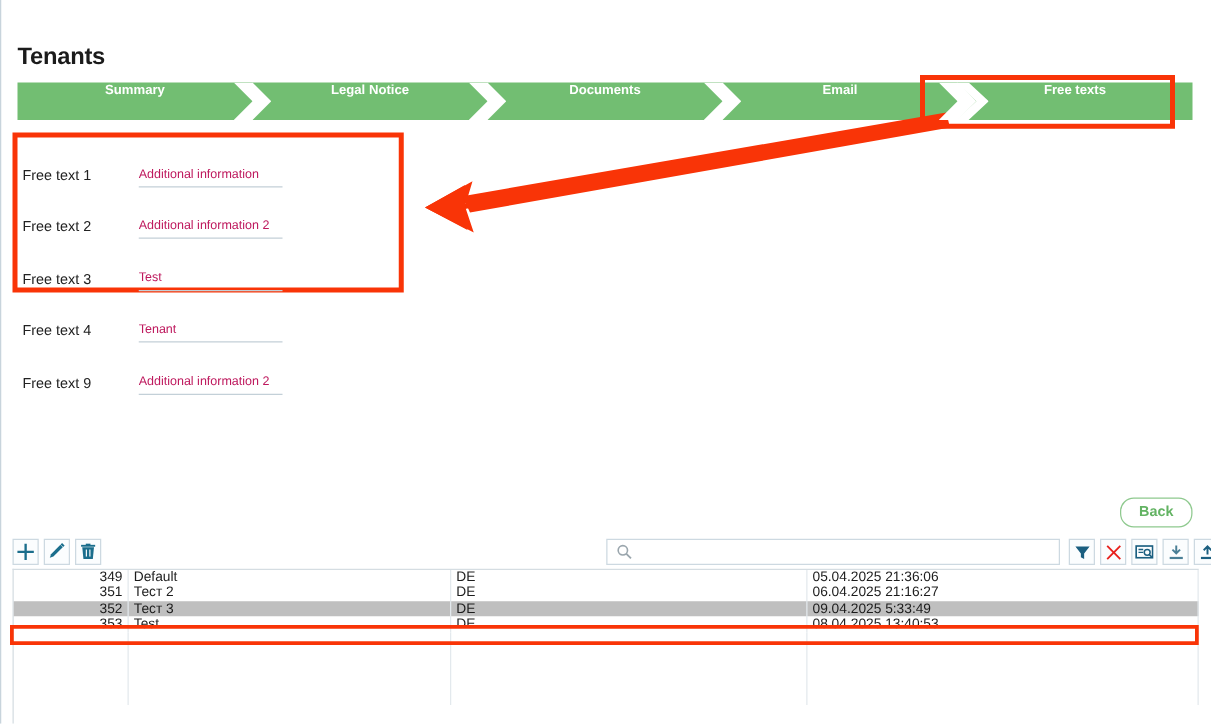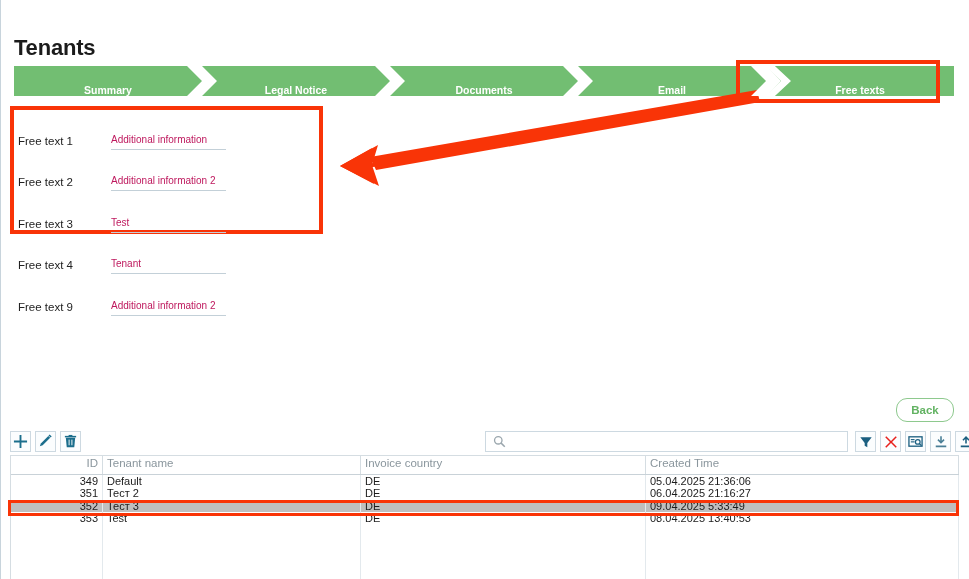--- a/index.html
+++ b/index.html
@@ -17,39 +17,39 @@
   .page-left-rule {
     position: absolute; left: 0; top: 0;
     width: 1px; height: 579px;
     background: #c8d4dc;
   }
 
   
   .page-title {
     position: absolute;
     left: 14px; top: 35px;
-    font-size: 22px;
+    font-size: 19px;
     font-weight: bold;
     color: #1b1b1b;
     letter-spacing: -0.2px;
   }
 
   
   .wizard {
     position: absolute;
     left: 14px; top: 66px;
     width: 940px; height: 30px;
     display: flex;
   }
   .step {
     position: relative;
     background: #72be72;
     height: 30px;
     display: flex;
-    align-items: flex-end;
+    align-items: flex-start;
     justify-content: center;
     color: #ffffff;
     font-size: 10.5px;
     font-weight: bold;
     box-sizing: border-box;
   }
   .step .step-label { position: relative; z-index: 3; padding: 0 6px;
      white-space: nowrap; }
   
   .step:not(:last-child)::after {
@@ -368,26 +368,20 @@
     <div class="icon-btn">
       <svg width="14" height="14" viewBox="0 0 16 16">
         <path d="M8 1.2l4.1 4.1-1.2 1.3-2-2v5.2H7.1V4.6l-2 2L3.9 5.3z" fill="#1b5f80"></path>
         <rect x="2" y="12" width="12" height="2" fill="#1b5f80"></rect>
       </svg>
     </div>
   </div>
 </div>
 
 <div class="grid">
-  <div class="grid-head" id="grid-head">
-      <div class="th col-id">ID</div>
-      <div class="th col-name">Tenant name</div>
-      <div class="th col-country">Invoice country</div>
-      <div class="th col-time">Created Time</div>
-    </div>
   <div id="grid-body">
       <div class="grid-row">
         <div class="td col-id">349</div>
         <div class="td col-name">Default</div>
         <div class="td col-country">DE</div>
         <div class="td col-time">05.04.2025 21:36:06</div>
       </div>
       <div class="grid-row">
         <div class="td col-id">351</div>
         <div class="td col-name">Тест 2</div>

